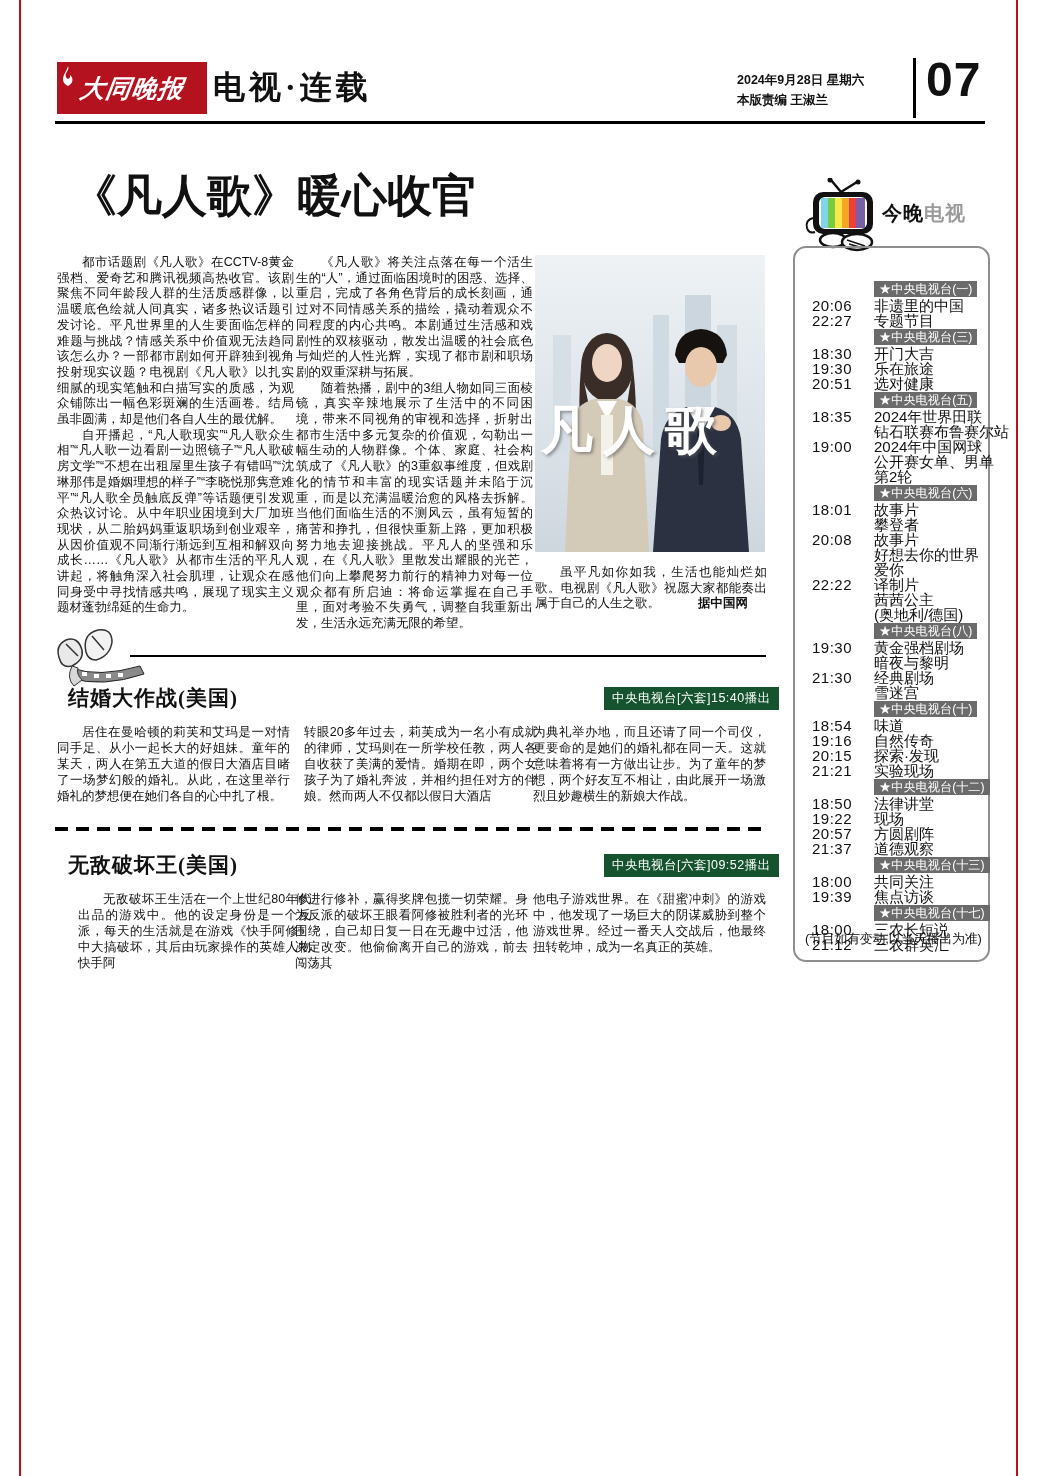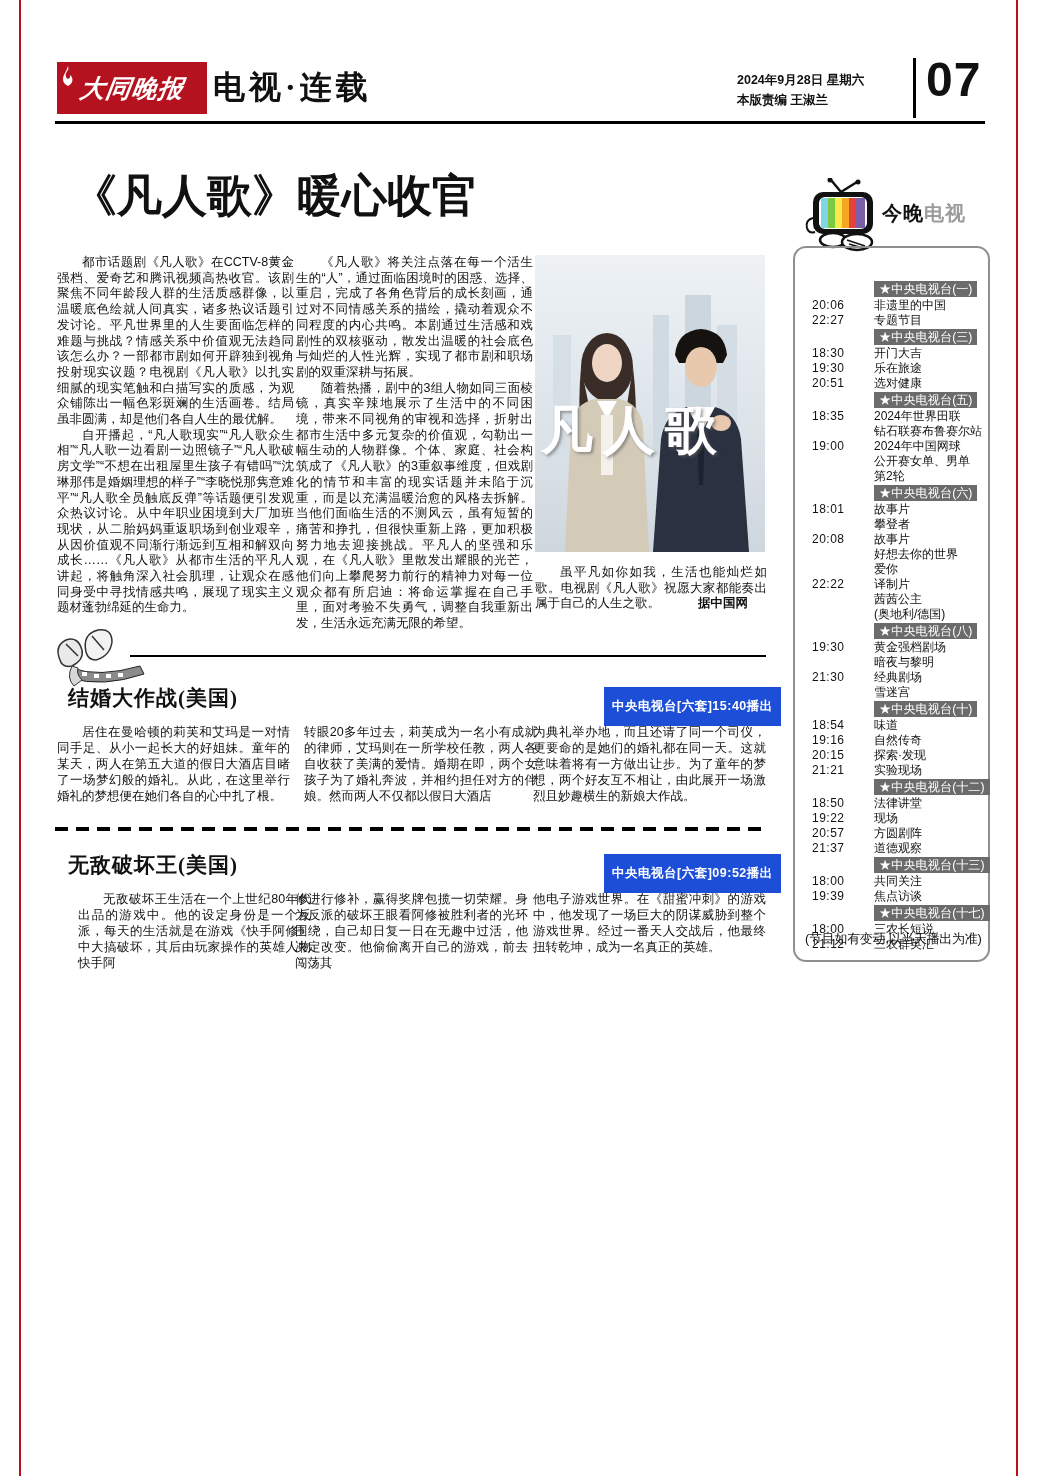--- a/index.html
+++ b/index.html
@@ -35,34 +35,34 @@
   .photo-overlay{position:absolute;left:6px;top:168px;width:220px;color:#fff;font-weight:900;
                  font-size:52px;letter-spacing:10px;text-shadow:2px 2px 3px rgba(90,90,90,.55);
                  font-family:"Liberation Serif",serif;}
   .caption{margin-top:13px;font-size:12.5px;line-height:15.7px;text-align:justify;text-indent:2em;}
   .caption-source{font-weight:bold;margin-left:38px;}
   
   .divider1{left:130px;top:655px;width:636px;height:2px;background:#000;}
   .dove-art{left:52px;top:626px;}
   
   .sec-title{font-size:21px;font-weight:900;font-family:"Liberation Serif",serif;letter-spacing:1px;margin-left:11px;}
-  .sec-badge{position:absolute;background:#1d4ed8;color:#fff;font-size:12.5px;font-weight:700;
-             padding:11px 8px;letter-spacing:0.5px;}
+  .sec-badge{position:absolute;background:#14532d;color:#fff;font-size:12.5px;font-weight:400;
+             padding:3px 8px;letter-spacing:0.5px;}
   .sec-col{position:absolute;width:233px;font-size:12.5px;line-height:16px;text-align:justify;}
   .dashed-rule{left:55px;top:827px;width:711px;height:4px;
                background:repeating-linear-gradient(90deg,#000 0 13px,transparent 13px 21px);}
   
   .tv-title{left:882px;top:200px;font-size:20px;font-weight:900;letter-spacing:1px;}
   .tv-title .light{color:#9b9b9b;font-weight:700;}
   .tv-panel{left:793px;top:246px;width:197px;height:716px;border:2px solid #8f8f8f;
             border-radius:13px;box-sizing:border-box;}
   .tv-list{position:absolute;left:17px;top:32px;right:4px;}
   .ch-header{display:block;width:max-content;margin:1px 0 1px 62px;background:#6b6b6b;color:#fff;
              font-size:12.2px;line-height:14px;padding:1px 5px;}
-  .prog-row{display:flex;font-size:12px;line-height:15px;}
+  .prog-row{display:flex;font-size:15px;line-height:15px;}
   .prog-time{flex:none;width:40px;letter-spacing:0.5px;}
   .prog-name{margin-left:22px;white-space:nowrap;}
   .tv-note{position:absolute;left:10px;bottom:12px;font-size:13px;letter-spacing:-0.3px;}
 </style>
 </head>
 <body>
 
 <div id="page">
 
   <div class="edge-line" style="left:19px;"></div>

